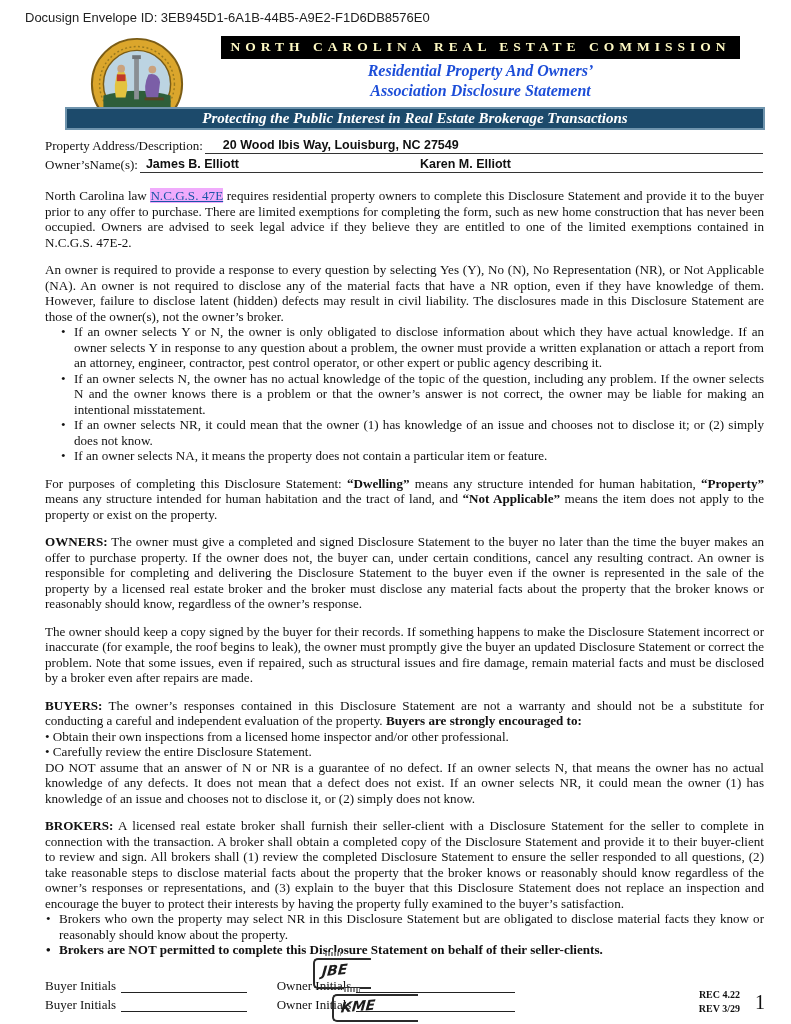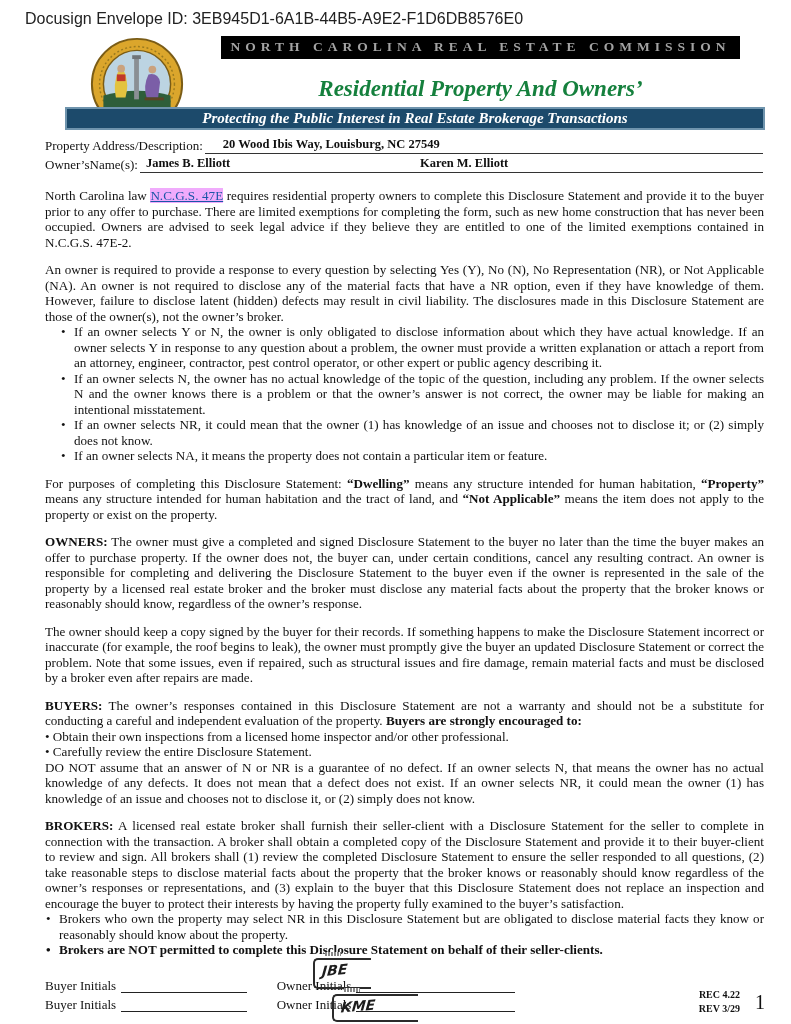--- a/index.html
+++ b/index.html
@@ -4,48 +4,48 @@
 <style>
   * { margin:0; padding:0; box-sizing:border-box; }
   html,body { background:#ffffff; }
   .page {
     position:relative; width:791px; height:1024px; margin:0 auto;
     background:#ffffff; overflow:hidden;
     font-family:"Liberation Serif", serif; color:#111;
   }
   .ds-envelope {
     position:absolute; top:10px; left:25px;
-    font-family:"Liberation Sans", sans-serif; font-size:16px; color:#222;
+    font-family:"Liberation Sans", sans-serif; font-size:13px; color:#222;
   }
   
   .header { position:absolute; top:36px; left:0; right:0; height:95px; }
   .seal { position:absolute; left:88px; top:0px; width:98px; height:96px; }
   .head-col { margin-left:200px; margin-right:30px; text-align:center; }
   .black-banner {
-    display:inline-block; background:#000; color:#a3a3a3;
+    display:inline-block; background:#000; color:#fef9c3;
     font-size:13.5px; font-weight:600; letter-spacing:5px;
     padding:3px 10px 4px; white-space:nowrap;
   }
   .doc-title {
-    margin-top:16px; color:#15803d; font-size:23px; font-weight:bold;
+    margin-top:2px; color:#1d4ed8; font-size:16px; font-weight:bold;
     font-style:italic; line-height:1.25;
   }
   .tag-banner {
     position:absolute; top:107px; left:65px; right:26px; height:23px;
     background:#1c4a6b; border:2px solid #6f94ad;
     color:#fff; font-size:15px; font-weight:bold; font-style:italic;
     text-align:center; line-height:19px;
   }
   
   .fields { position:absolute; top:135px; left:45px; right:28px; font-size:13px; }
   .field-row { display:flex; align-items:flex-end; height:19px; }
   .field-row .lbl { white-space:nowrap; padding-right:2px; }
   .fill-line { flex:1; border-bottom:1.2px solid #333; position:relative; height:18px; }
   .mono-val {
-    font-family:Liberation Serif, serif; font-size:12.5px; font-weight:bold;
+    font-family:Liberation Sans, sans-serif; font-size:12.5px; font-weight:bold;
     color:#101010; position:absolute; bottom:1px;margin-top:8px;
   }
   .v-prop { left:18px; }
   .v-own1 { left:6px; }
   .v-own2 { left:280px; }
   
   .body-text {
     position:absolute; top:188px; left:45px; right:27px;
     font-size:13.1px; line-height:15.5px; text-align:justify;
   }

